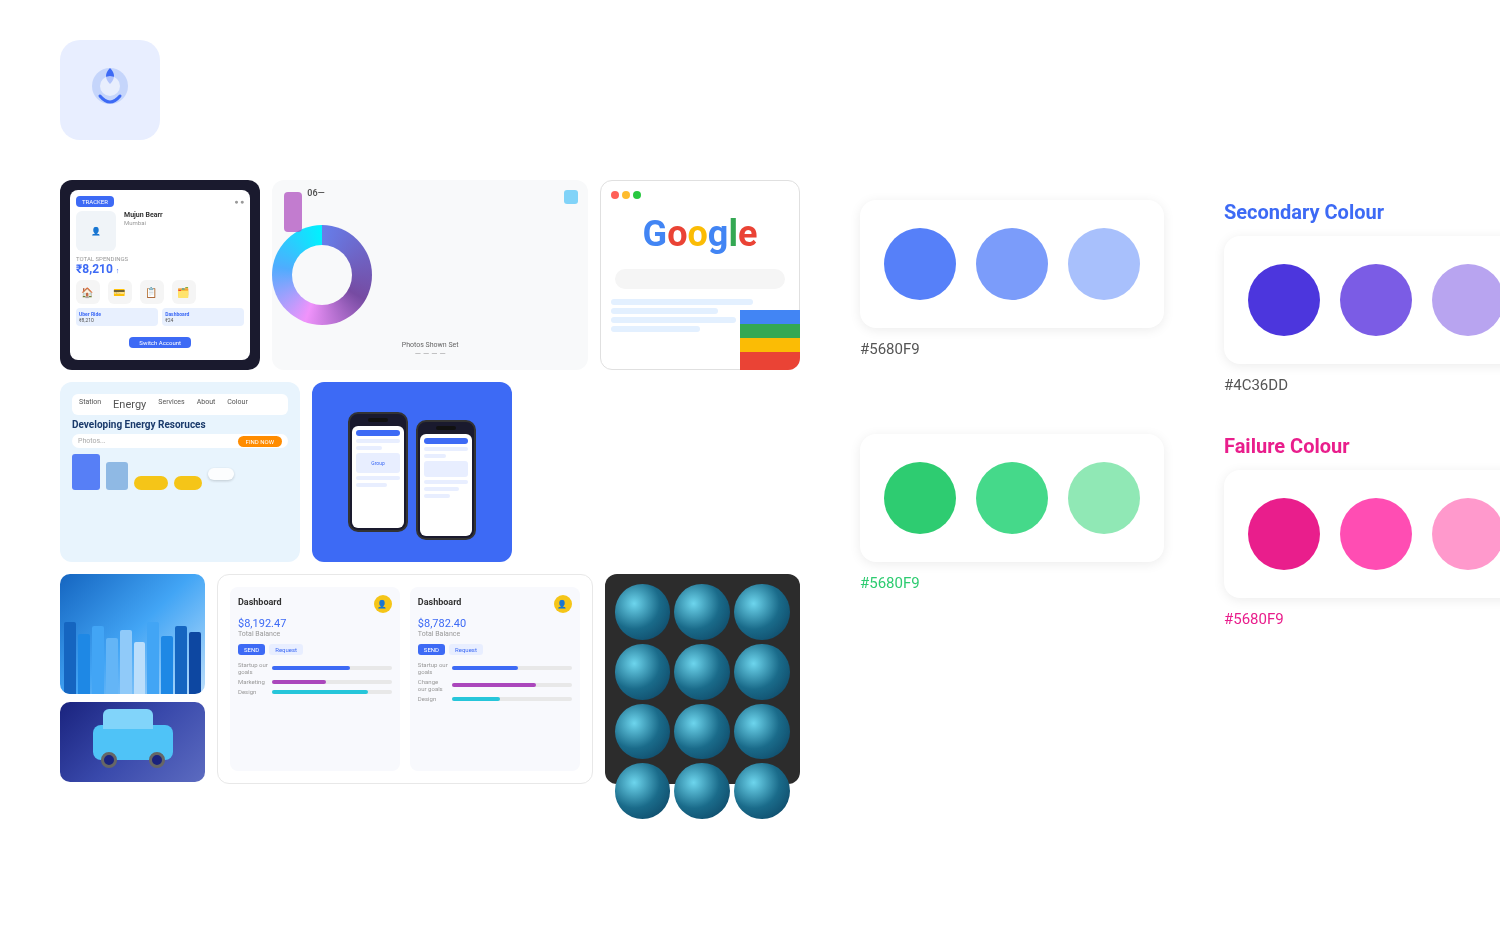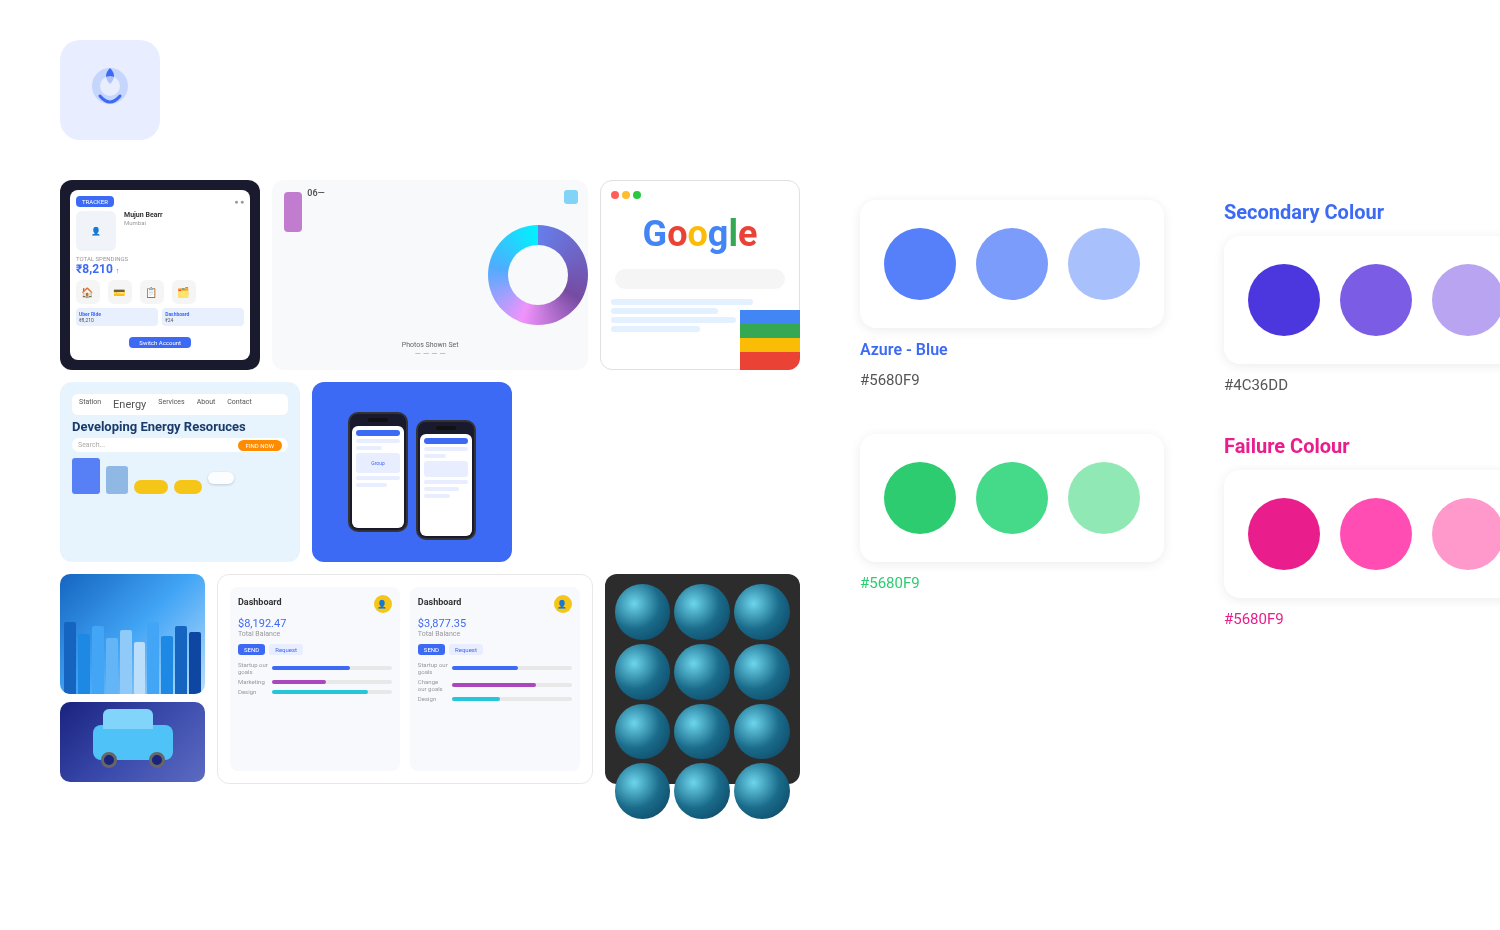--- a/index.html
+++ b/index.html
@@ -110,21 +110,21 @@
     }
 
     
     .cell-chart {
       width: 385px;
       height: 190px;
       background: #f8f9fa;
       border-radius: 12px;
       display: flex;
       align-items: center;
-      justify-content: flex-end;
+      justify-content: flex-start;
       position: relative;
       overflow: hidden;
     }
     .chart-circle-outer {
       width: 100px;
       height: 100px;
       border-radius: 50%;
       background: conic-gradient(#667eea 0deg, #764ba2 120deg, #f093fb 200deg, #4facfe 280deg, #00f2fe 360deg);
       display: flex;
       align-items: center;
@@ -217,21 +217,21 @@
     
     .cell-energy {
       width: 240px;
       height: 180px;
       background: #e8f4fd;
       border-radius: 12px;
       padding: 12px;
       overflow: hidden;
     }
     .energy-title {
-      font-size: 13px;
+      font-size: 10px;
       font-weight: bold;
       color: #1a3a6b;
       margin-bottom: 4px;
     }
     .energy-search {
       background: white;
       border-radius: 12px;
       height: 14px;
       margin-bottom: 6px;
       display: flex;
@@ -609,25 +609,25 @@
 
     <div class="grid-row">
 
 
       <div class="cell-energy">
         <div style="display:flex;gap:4px;margin-bottom:4px;background:#fff;border-radius:6px;padding:3px;">
           <span style="font-size:7px;color:#555;padding:1px 4px;">Station</span>
           <span style="font-size:11px;color:#555;padding:1px 4px;">Energy</span>
           <span style="font-size:7px;color:#555;padding:1px 4px;">Services</span>
           <span style="font-size:7px;color:#555;padding:1px 4px;">About</span>
-          <span style="font-size:7px;color:#555;padding:1px 4px;">Contact</span>
+          <span style="font-size:7px;color:#555;padding:1px 4px;">Colour</span>
         </div>
         <div class="energy-title">Developing Energy Resoruces</div>
         <div class="energy-search">
-          <span style="font-size:7px;color:#aaa;flex:1;">Search...</span>
+          <span style="font-size:7px;color:#aaa;flex:1;">Photos...</span>
           <div class="energy-btn">FIND NOW</div>
         </div>
         <div style="display:flex;align-items:flex-end;gap:6px;margin-top:4px;">
           <div style="width:28px;height:36px;background:#3d6af5;border-radius:3px;opacity:0.85;"></div>
           <div style="width:22px;height:28px;background:#6a9fd8;border-radius:3px;opacity:0.7;"></div>
           <div style="width:34px;height:14px;background:#f5c518;border-radius:8px;margin-bottom:0;"></div>
           <div style="width:28px;height:14px;background:#f5c518;border-radius:8px;"></div>
           <div style="position:relative;top:-10px;width:26px;height:12px;background:white;border-radius:6px;opacity:0.9;box-shadow:0 1px 3px rgba(0,0,0,0.2);"></div>
         </div>
       </div>
@@ -722,21 +722,21 @@
                 </div>
             </div>
           </div>
         </div>
 
         <div class="dash-panel">
           <div style="display:flex;justify-content:space-between;align-items:center;margin-bottom:4px;">
             <div class="dash-title">Dashboard</div>
             <div class="dash-avatar">👤</div>
           </div>
-          <div class="dash-amount">$3,877.35</div>
+          <div class="dash-amount">$8,782.40</div>
           <div class="dash-sub">Total Balance</div>
           <div style="display:flex;gap:4px;margin-bottom:6px;">
             <div style="background:#3d6af5;color:white;font-size:6px;padding:2px 6px;border-radius:3px;">SEND</div>
             <div style="background:#e8eeff;color:#3d6af5;font-size:6px;padding:2px 6px;border-radius:3px;">Request</div>
           </div>
           <div class="dash-bar-group">
             <div class="dash-bar-row">
               <span class="dash-bar-label">Startup our goals</span>
               <div class="dash-bar-track">
                   <div class="dash-bar-fill" style="width:55%;"></div>
@@ -777,21 +777,20 @@
 
   <div class="color-palette">
     <div class="palette-grid">
 
       <div class="palette-section">
         <div class="color-swatches-box">
           <div class="swatch" style="background:#5680F9;"></div>
           <div class="swatch" style="background:#7B9CFA;"></div>
           <div class="swatch" style="background:#A8C0FC;"></div>
         </div>
-        <div class="palette-color-name">Azure - Blue</div>
         <div class="palette-color-hex">#5680F9</div>
       </div>
 
       <div class="palette-section">
         <div class="palette-section-title">Secondary Colour</div>
         <div class="color-swatches-box">
           <div class="swatch" style="background:#4C36DD;"></div>
           <div class="swatch" style="background:#7B5CE5;"></div>
           <div class="swatch" style="background:#B8A4F0;"></div>
         </div>

